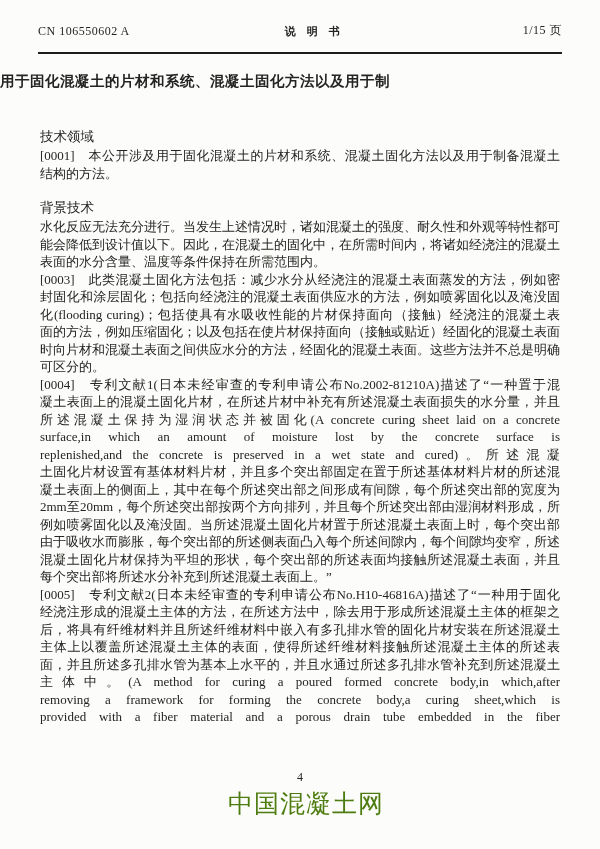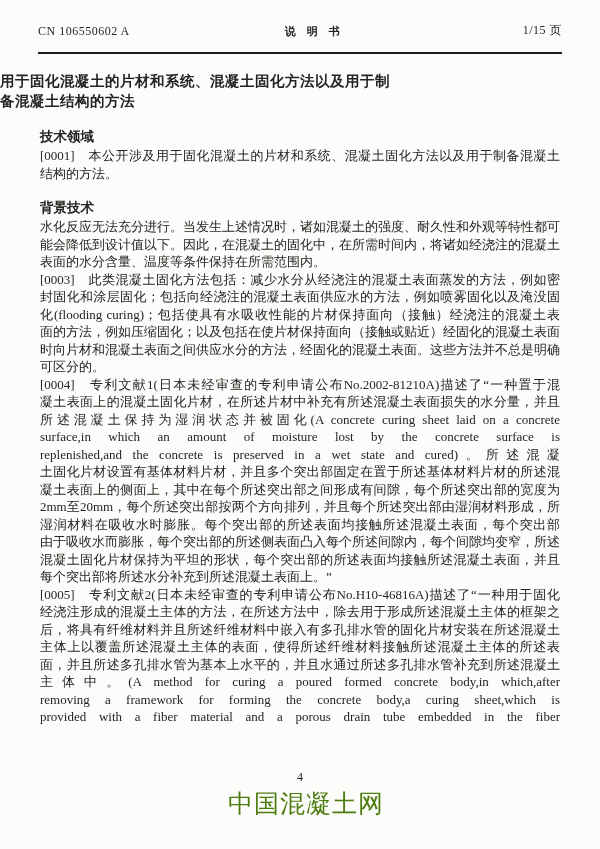--- a/index.html
+++ b/index.html
@@ -57,21 +57,21 @@
   
   .body {
     position: absolute;
     top: 127px;
     left: 40px;
     width: 520px;
     font-size: 13px;
   }
   .sec-heading {
     font-family: "Liberation Sans", "DejaVu Sans", sans-serif;
-    font-weight: bold;
+    font-weight: normal;
     font-size: 13.5px;
     height: 20px;
     line-height: 20px;
   }
   .sec-heading:not(:first-child) {
     margin-top: 16px;
   }
   .para {
     margin: 0;
   }
@@ -111,21 +111,20 @@
 <div class="page">
 
   <div class="header">
     <span class="hdr-left">CN 106550602 A</span>
     <span class="hdr-center">说　明　书</span>
     <span class="hdr-right">1/15 页</span>
   </div>
 
   <div class="title">
     <div>用于固化混凝土的片材和系统、混凝土固化方法以及用于制</div>
-    <div>备混凝土结构的方法</div>
   </div>
 
   <div class="body" id="doc-body">
       <div class="sec-heading">技术领域</div>
       <div class="para">
         <div class="line">[0001]　本公开涉及用于固化混凝土的片材和系统、混凝土固化方法以及用于制备混凝土</div>
         <div class="line short">结构的方法。</div>
       </div>
       <div class="sec-heading">背景技术</div>
       <div class="para">
@@ -143,21 +142,21 @@
       </div>
       <div class="para">
         <div class="line">[0004]　专利文献1(日本未经审查的专利申请公布No.2002-81210A)描述了“一种置于混</div>
         <div class="line">凝土表面上的混凝土固化片材，在所述片材中补充有所述混凝土表面损失的水分量，并且</div>
         <div class="line">所述混凝土保持为湿润状态并被固化(A concrete curing sheet laid on a concrete</div>
         <div class="line">surface,in which an amount of moisture lost by the concrete surface is</div>
         <div class="line">replenished,and the concrete is preserved in a wet state and cured)。所述混凝</div>
         <div class="line">土固化片材设置有基体材料片材，并且多个突出部固定在置于所述基体材料片材的所述混</div>
         <div class="line">凝土表面上的侧面上，其中在每个所述突出部之间形成有间隙，每个所述突出部的宽度为</div>
         <div class="line">2mm至20mm，每个所述突出部按两个方向排列，并且每个所述突出部由湿润材料形成，所述</div>
-        <div class="line">湿润材料在吸收水时膨胀。每个突出部的所述表面均接触所述混凝土表面，每个突出部</div>
+        <div class="line">例如喷雾固化以及淹没固。当所述混凝土固化片材置于所述混凝土表面上时，每个突出部</div>
         <div class="line">由于吸收水而膨胀，每个突出部的所述侧表面凸入每个所述间隙内，每个间隙均变窄，所述</div>
         <div class="line">混凝土固化片材保持为平坦的形状，每个突出部的所述表面均接触所述混凝土表面，并且</div>
         <div class="line short">每个突出部将所述水分补充到所述混凝土表面上。”</div>
       </div>
       <div class="para">
         <div class="line">[0005]　专利文献2(日本未经审查的专利申请公布No.H10-46816A)描述了“一种用于固化</div>
         <div class="line">经浇注形成的混凝土主体的方法，在所述方法中，除去用于形成所述混凝土主体的框架之</div>
         <div class="line">后，将具有纤维材料并且所述纤维材料中嵌入有多孔排水管的固化片材安装在所述混凝土</div>
         <div class="line">主体上以覆盖所述混凝土主体的表面，使得所述纤维材料接触所述混凝土主体的所述表</div>
         <div class="line">面，并且所述多孔排水管为基本上水平的，并且水通过所述多孔排水管补充到所述混凝土</div>

